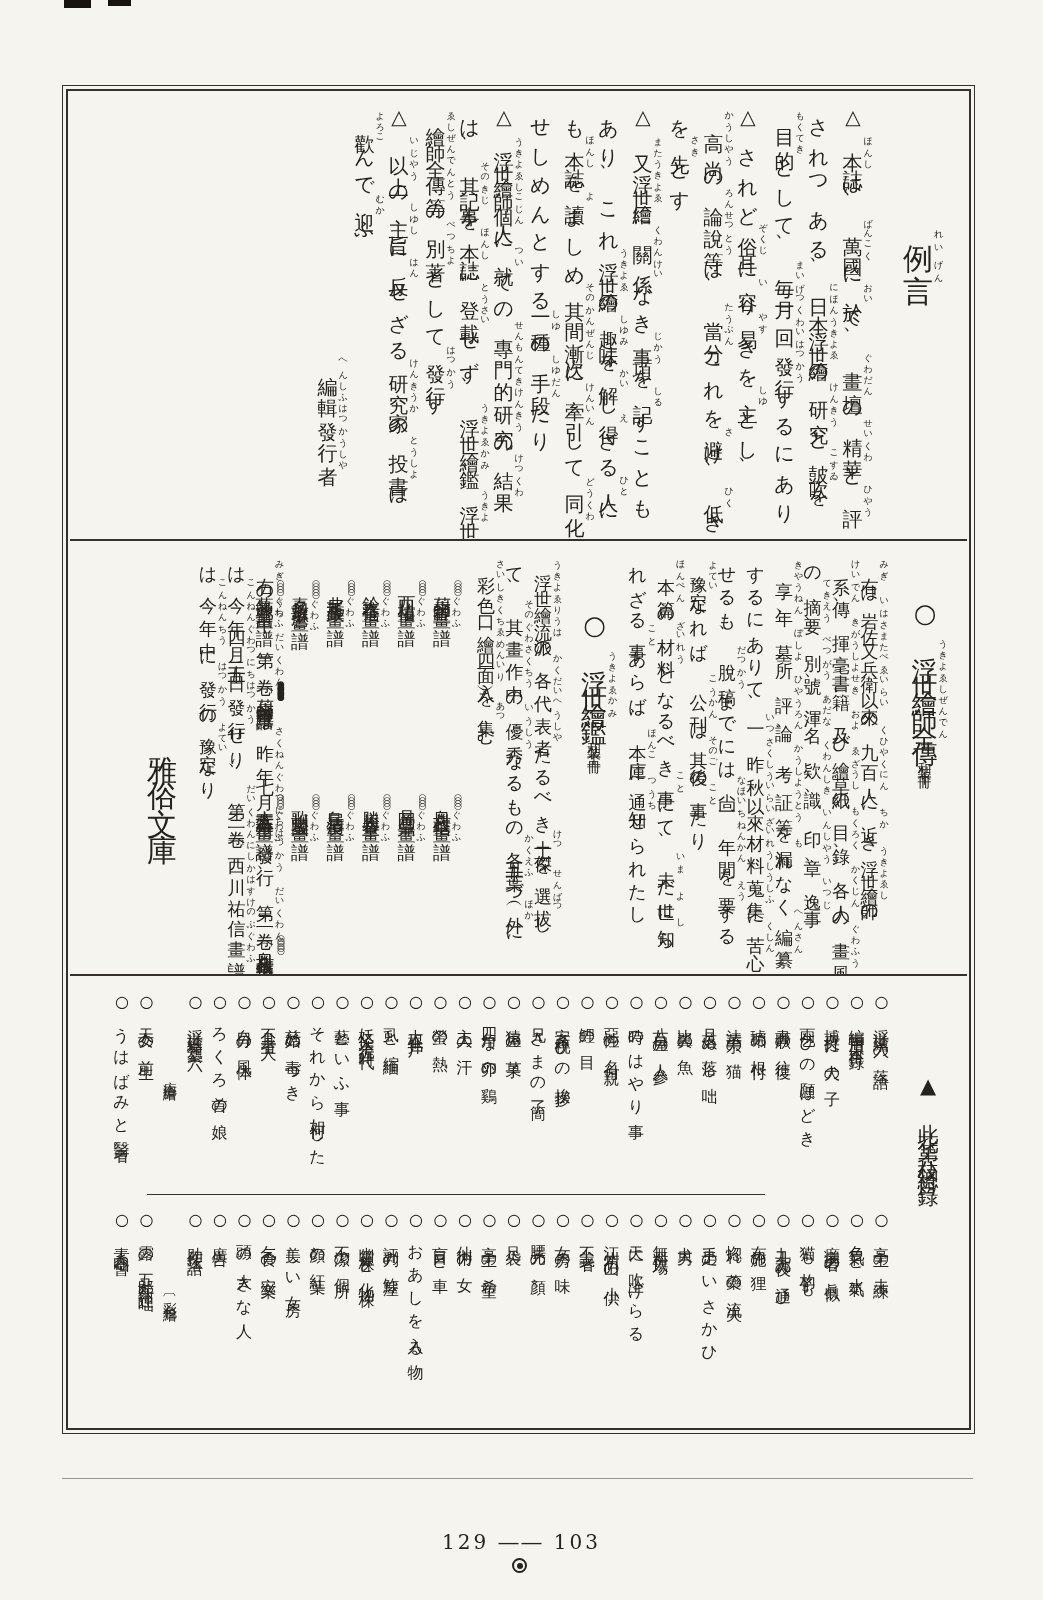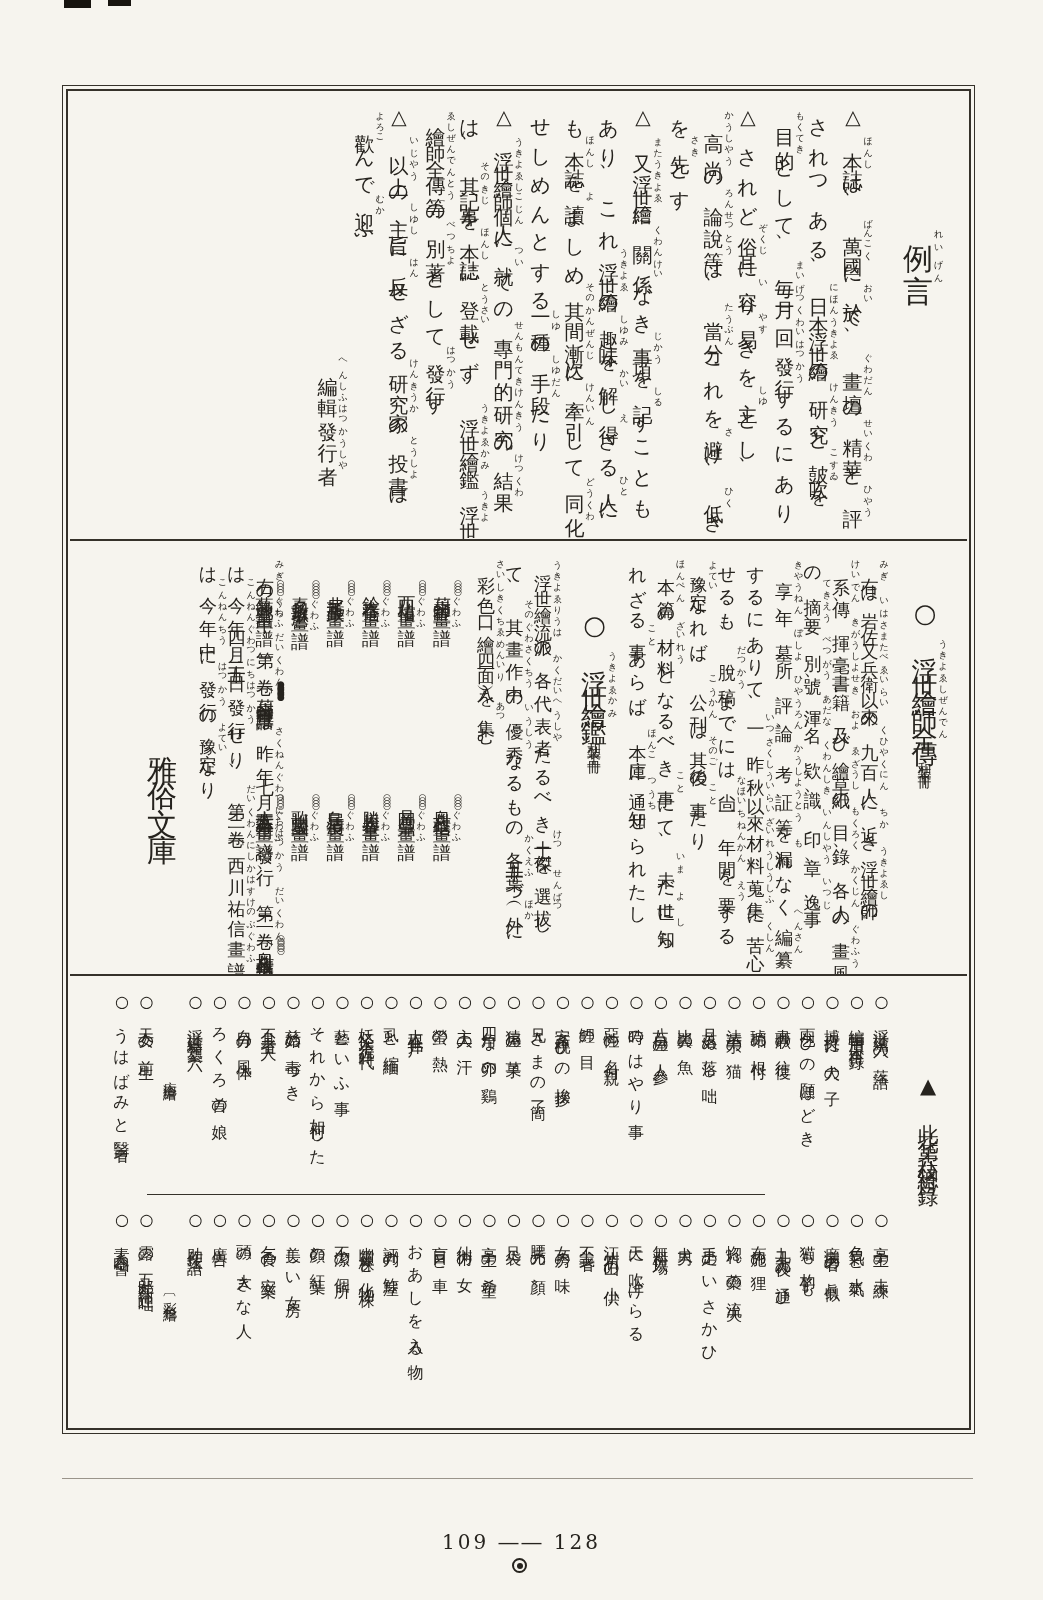--- a/index.html
+++ b/index.html
@@ -275,14 +275,14 @@
 
         </div>
         <div class="toc-divider"></div>
       </div>
     </div>
 
   </div>
 </div>
 
 <div class="bottom-rule"></div>
-<div class="page-nums">109 ―― 128</div>
+<div class="page-nums">129 ―― 103</div>
 <div class="ornament"></div>
 
 </body></html>

